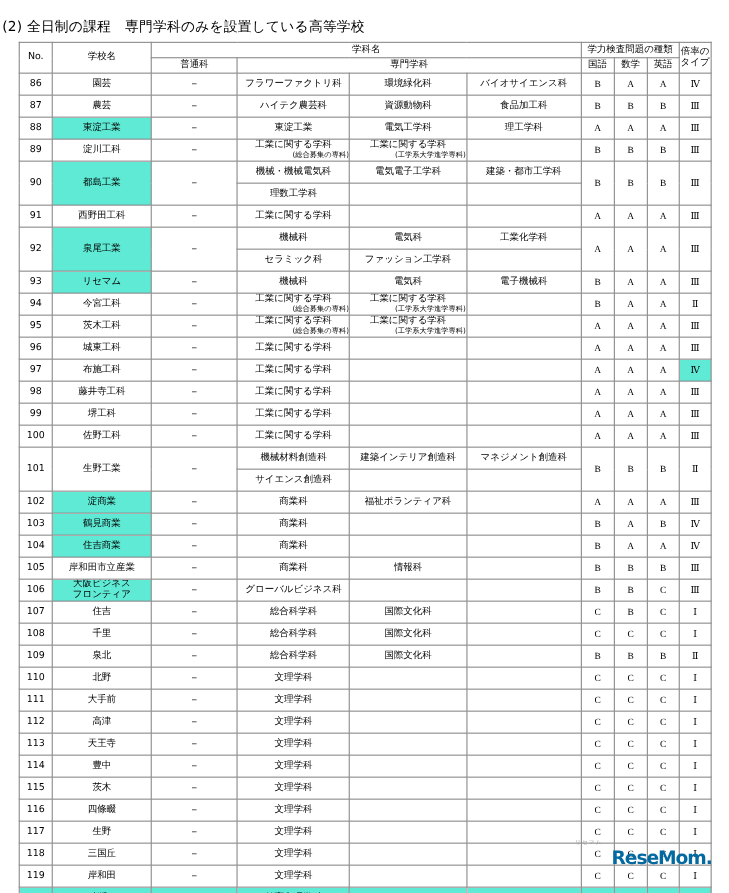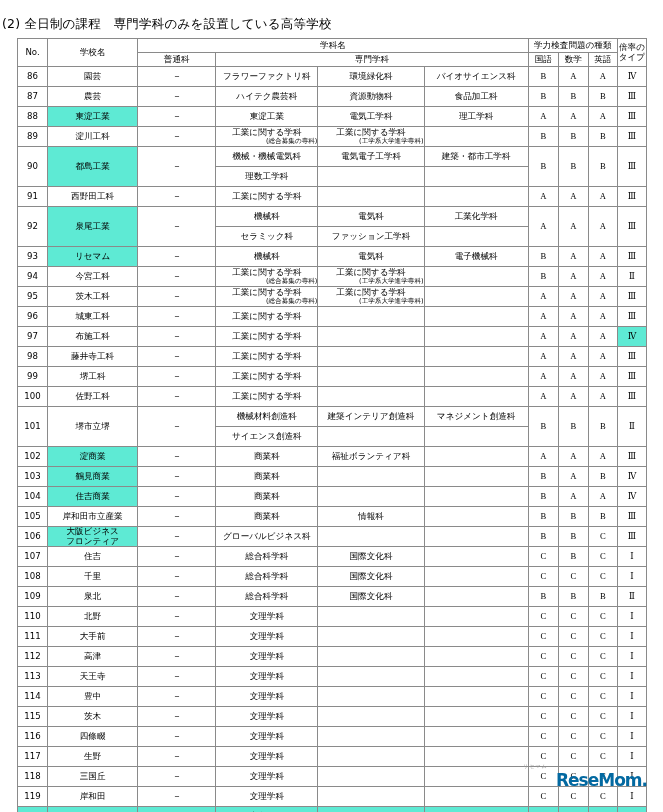--- a/index.html
+++ b/index.html
@@ -259,21 +259,21 @@
           <td class="jpn">工業に関する学科</td>
           <td class="jpn"></td>
           <td class="jpn"></td>
           <td rowspan="1" class="gr">A</td>
           <td rowspan="1" class="gr">A</td>
           <td rowspan="1" class="gr">A</td>
           <td rowspan="1" class="tp">Ⅲ</td>
         </tr>
         <tr>
           <td rowspan="2" class="jpn">101</td>
-          <td rowspan="2" class="jpn nm ">堺市立堺</td>
+          <td rowspan="2" class="jpn nm ">生野工業</td>
           <td rowspan="2" class="dash">−</td>
           <td class="jpn">機械材料創造科</td>
           <td class="jpn">建築インテリア創造科</td>
           <td class="jpn">マネジメント創造科</td>
           <td rowspan="2" class="gr">B</td>
           <td rowspan="2" class="gr">B</td>
           <td rowspan="2" class="gr">B</td>
           <td rowspan="2" class="tp">Ⅱ</td>
         </tr>
         <tr>

